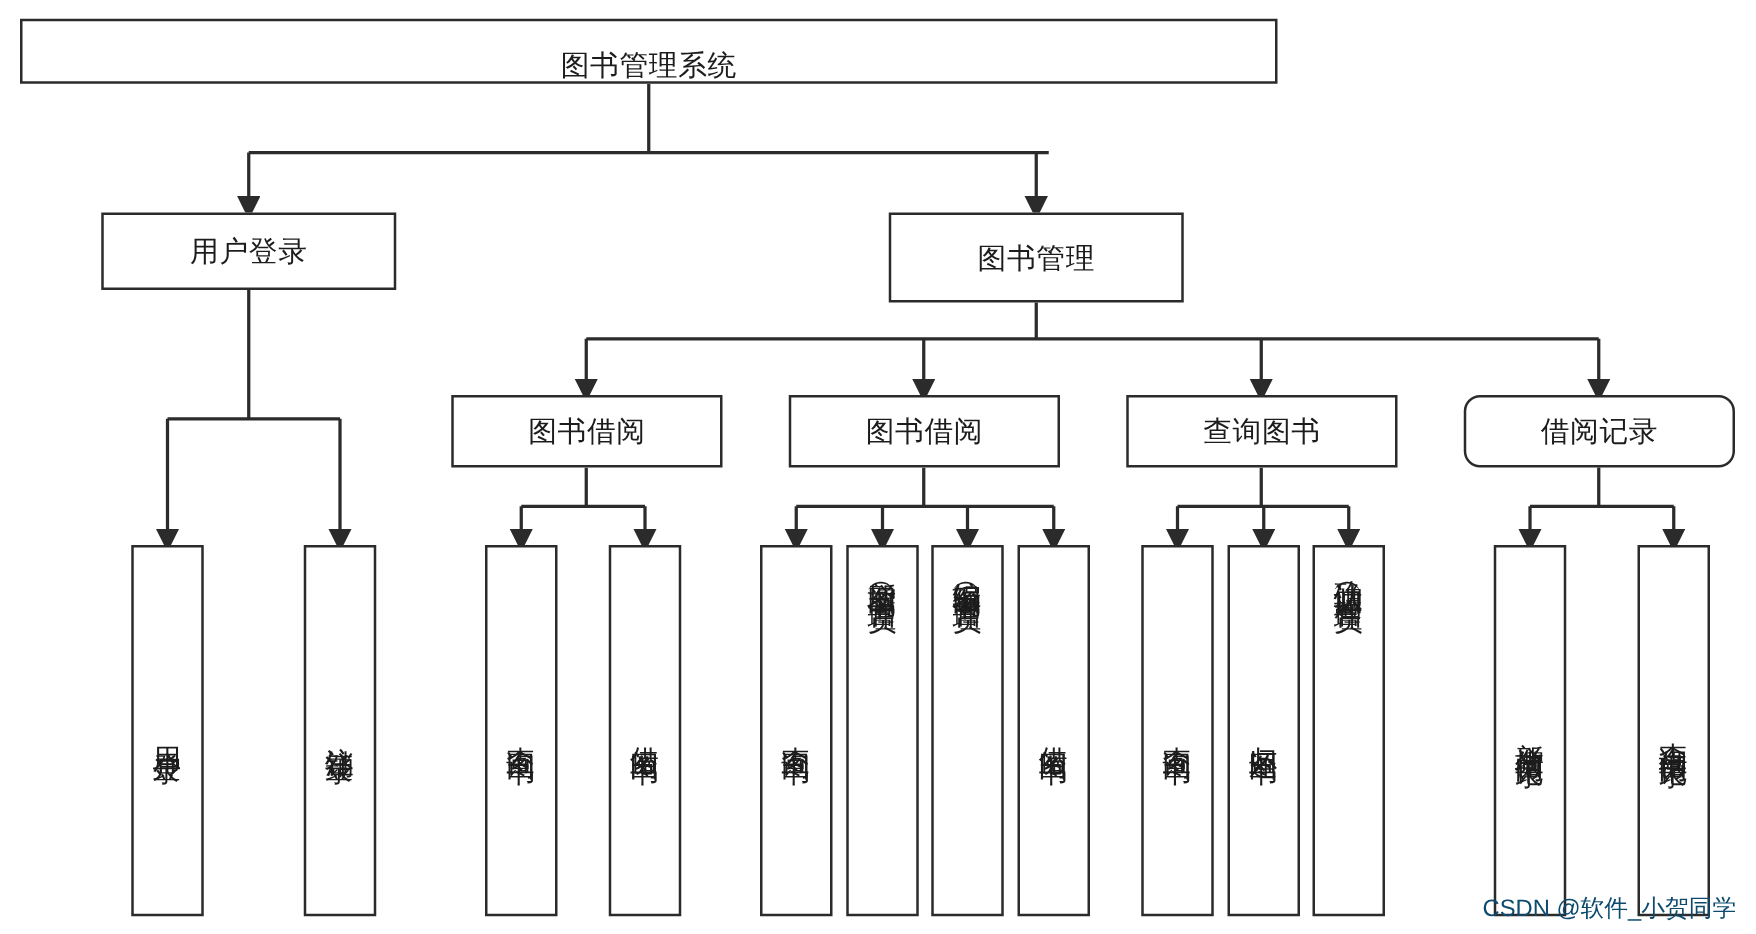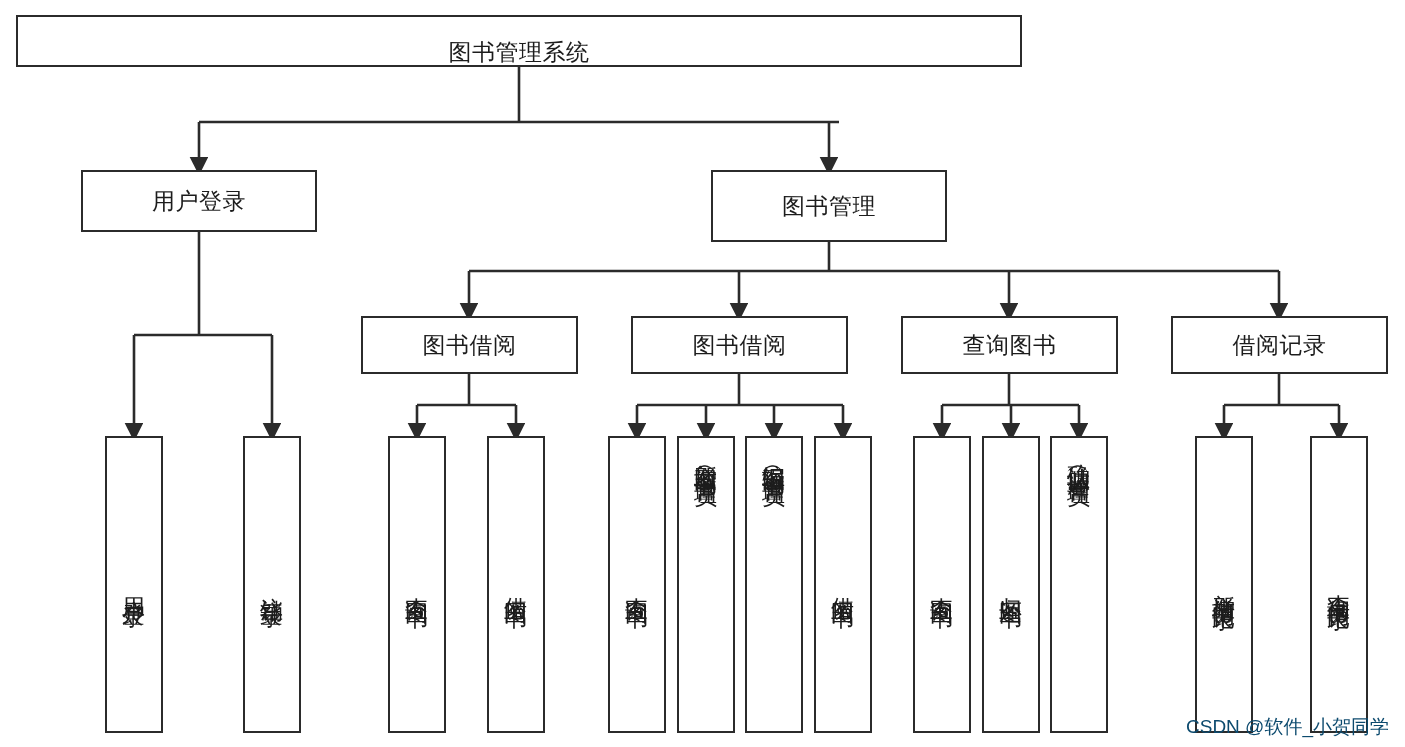--- a/index.html
+++ b/index.html
@@ -139,21 +139,21 @@
 
   <div class="node" id="node-l2-0" style="left: 361px; top: 316px; width: 217px; height: 58px;">
     <span class="label">图书借阅</span>
   </div>
   <div class="node" id="node-l2-1" style="left: 631px; top: 316px; width: 217px; height: 58px;">
     <span class="label">图书借阅</span>
   </div>
   <div class="node" id="node-l2-2" style="left: 901px; top: 316px; width: 217px; height: 58px;">
     <span class="label">查询图书</span>
   </div>
-  <div class="node" id="node-l2-3" style="left: 1171px; top: 316px; width: 217px; height: 58px;">
+  <div class="node" id="node-l2-3" style="left: 1171px; top: 316px; width: 217px; height: 58px; border-radius: 13px;">
     <span class="label">借阅记录</span>
   </div>
 
   <div class="node vertical centered" id="node-leaf-0" style="left: 105px; top: 436px; width: 58px; height: 297px;">
     <span class="label">用户登录</span>
   </div>
   <div class="node vertical centered" id="node-leaf-1" style="left: 243px; top: 436px; width: 58px; height: 297px;">
     <span class="label">注销登录</span>
   </div>
   <div class="node vertical centered" id="node-leaf-2" style="left: 388px; top: 436px; width: 58px; height: 297px;">

